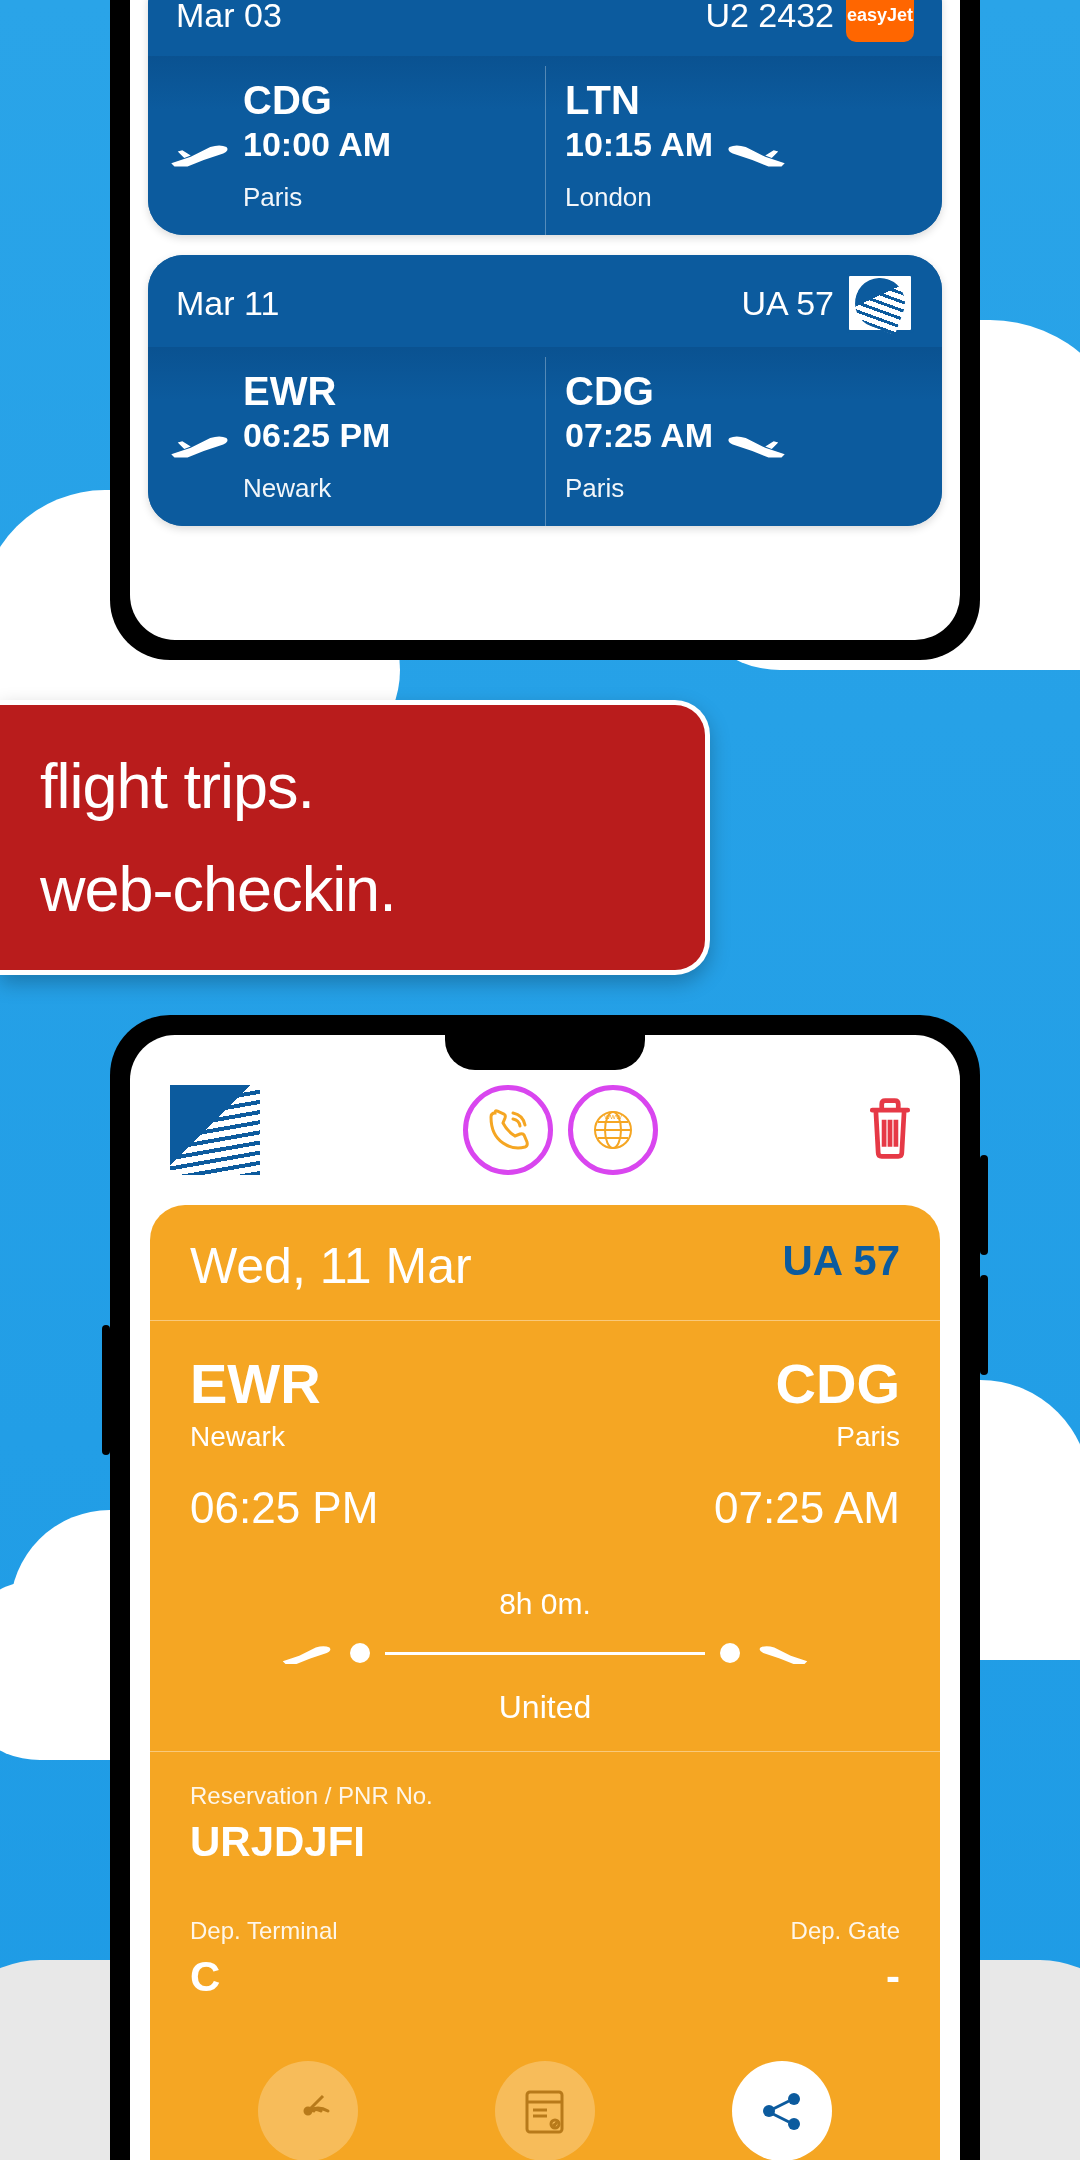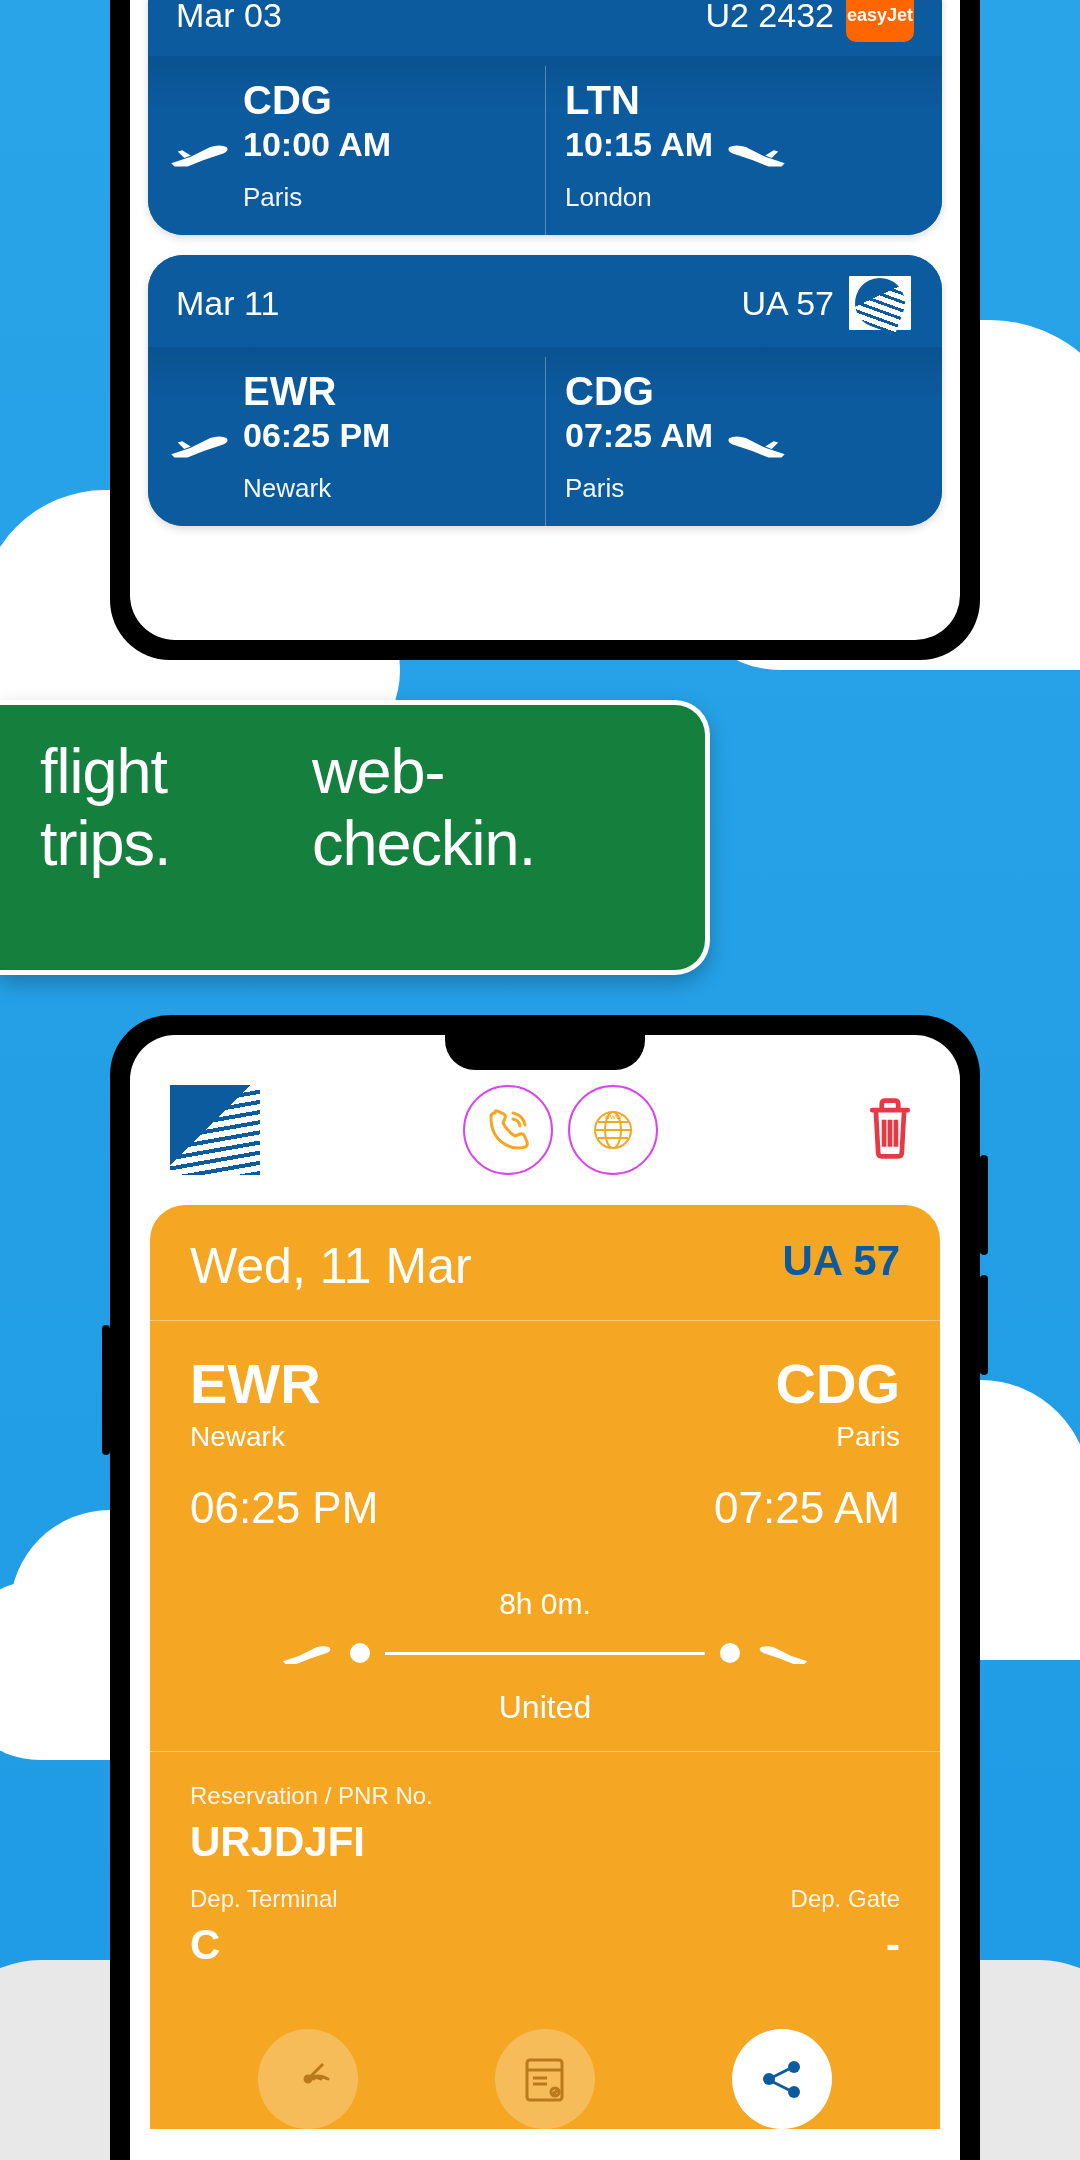--- a/index.html
+++ b/index.html
@@ -41,27 +41,27 @@
 .fc-col.left{justify-content:flex-start}
 .fc-col.right{justify-content:flex-end;flex-direction:row-reverse}
 .fc-info{color:#fff}
 .fc-info.ta-left{text-align:left}
 .fc-info.ta-right{}
 .fc-code{font-size:40px;font-weight:700}
 .fc-time{font-size:34px;font-weight:600;margin-top:2px}
 .fc-city{font-size:26px;font-weight:400;margin-top:18px;opacity:0.95}
 .plane-icon{width:65px;height:35px;fill:#fff;flex-shrink:0;align-self:center;margin-top:15px}
 
-.promo-bubble{position:absolute;top:700px;left:0;width:710px;height:275px;background:#15803d;border:5px solid #fff;border-left:none;border-radius:0 35px 35px 0;padding:30px 40px;display:flex;flex-direction:row;justify-content:space-around;box-shadow:0 8px 20px rgba(0,0,0,0.25)}
+.promo-bubble{position:absolute;top:700px;left:0;width:710px;height:275px;background:#b91c1c;border:5px solid #fff;border-left:none;border-radius:0 35px 35px 0;padding:30px 40px;display:flex;flex-direction:column;justify-content:space-around;box-shadow:0 8px 20px rgba(0,0,0,0.25)}
 .promo-text{color:#fff;font-size:63px;font-weight:500;letter-spacing:-1px}
 
 .toolbar{display:flex;align-items:center;justify-content:space-between;padding:50px 40px 20px}
 .united-logo-big{width:90px;height:90px;background:linear-gradient(135deg,#0c5b9e 45%,transparent 45%),repeating-linear-gradient(-10deg,#0c5b9e 0 4px,#fff 4px 10px);position:relative}
 .tb-center{display:flex;gap:15px}
-.icon-circle{width:90px;height:90px;border-radius:50%;background:#fff;border:2px solid #d946ef;display:flex;align-items:center;justify-content:center}
+.icon-circle{width:90px;height:90px;border-radius:50%;background:#fff;border:5px solid #d946ef;display:flex;align-items:center;justify-content:center}
 .phone-icon{width:50px;height:50px;stroke:#f5a623;fill:none;stroke-width:3}
 .web-icon{width:50px;height:50px;stroke:#f5a623;fill:none;stroke-width:2}
 .trash-icon{width:60px;height:65px;stroke:#e63946;fill:none;stroke-width:4}
 
 .detail-card{margin:10px 20px 0;background:#f5a623;border-radius:35px 35px 0 0;color:#fff;padding:0}
 .dc-header{display:flex;justify-content:space-between;padding:32px 40px 25px;border-bottom:1px solid rgba(255,255,255,0.4)}
 .dc-date{font-size:50px;font-weight:500}
 .dc-flight{font-size:42px;font-weight:600;color:#0c5b9e}
 .dc-route{padding:30px 40px 25px;border-bottom:1px solid rgba(255,255,255,0.4)}
 .dc-airports{display:flex;justify-content:space-between}
@@ -73,21 +73,21 @@
 .dc-progress{margin-top:54px;text-align:center}
 .dc-duration{font-size:30px;margin-bottom:18px}
 .dc-bar{display:flex;align-items:center;gap:15px;justify-content:center}
 .dc-line{flex:1;height:3px;background:#fff;position:relative;max-width:320px}
 .dc-dot{width:20px;height:20px;background:#fff;border-radius:50%}
 .dc-plane-sm{width:55px;height:28px;fill:#fff}
 .dc-airline{font-size:32px;margin-top:22px}
 .dc-res{padding:30px 40px}
 .dc-label{font-size:24px;opacity:0.9}
 .dc-value{font-size:42px;font-weight:600;margin-top:8px}
-.dc-cols{display:flex;justify-content:space-between;margin-top:19px}
+.dc-cols{display:flex;justify-content:space-between;margin-top:51px}
 .dc-col{display:flex;flex-direction:column}
 .dc-col.r{text-align:right;align-items:flex-end}
 .dc-actions{display:flex;justify-content:space-around;padding:10px 40px 0;margin-top:20px}
 .dc-action{width:100px;height:100px;border-radius:50%;background:rgba(255,255,255,0.25);display:flex;align-items:center;justify-content:center}
 .dc-action.white{background:#fff}
 .radar-icon{width:55px;height:55px;stroke:#b87a1a;fill:none;stroke-width:3}
 .doc-icon{width:55px;height:55px;stroke:#b87a1a;fill:none;stroke-width:3}
 .share-icon{width:45px;height:45px;fill:#0c5b9e}
 </style>
 </head>

